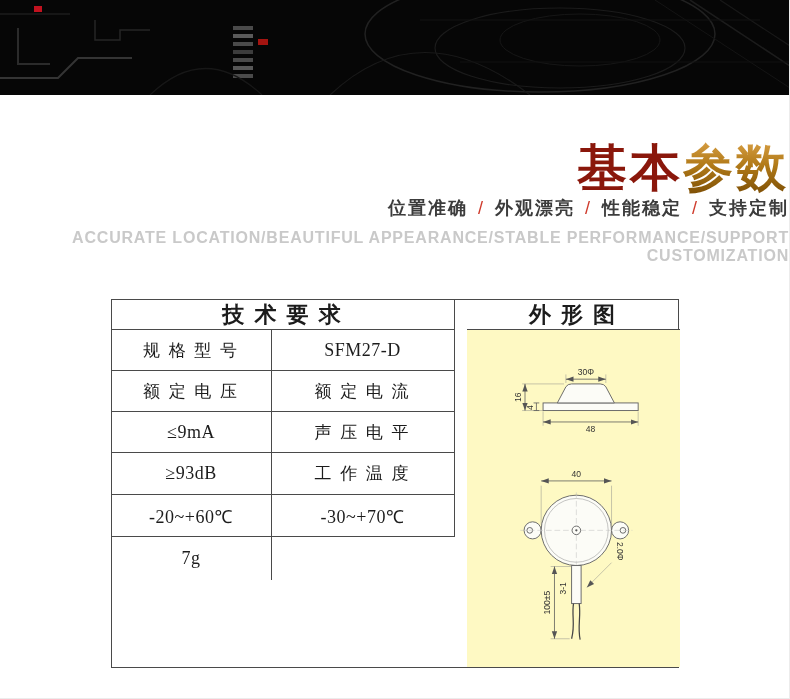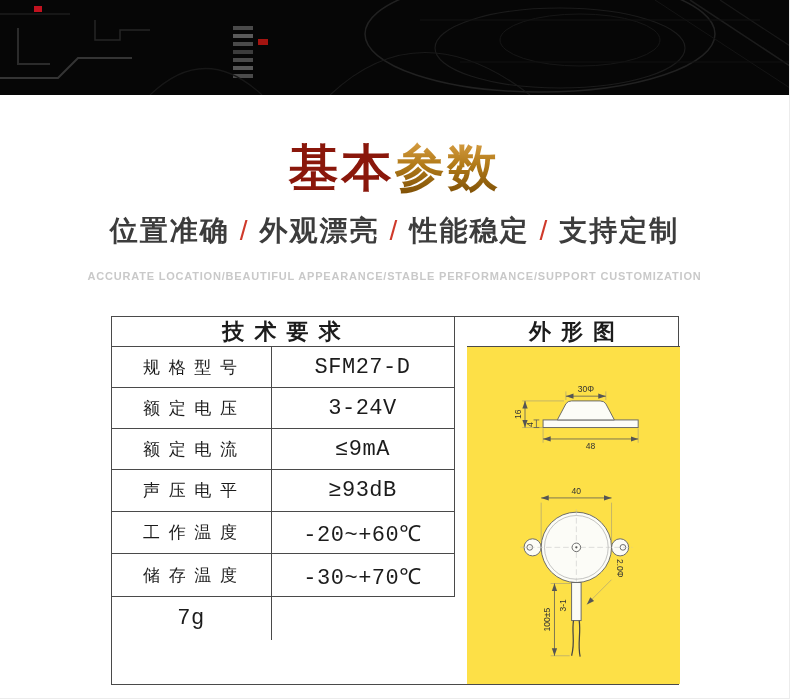--- a/index.html
+++ b/index.html
@@ -9,41 +9,41 @@
     font-family:"Liberation Sans","DejaVu Sans",sans-serif;
     border-right:1px solid #ececec; border-bottom:1px solid #ececec;
     overflow:hidden;
   }
 
   
   .banner { width:790px; height:95px; background:#060606; position:relative; overflow:hidden; }
   .banner svg { display:block; }
 
   
-  .hero { text-align:center; }
+  .hero { text-align:right; }
   .page-title {
     margin-top:46px;
     font-family:"Liberation Serif","DejaVu Serif",serif;
     font-size:50px; font-weight:bold; letter-spacing:3px; line-height:1.1;
   }
   .title-part-1 { color:#8a170b; }
   .title-part-2 { color:#a5720e; }
   @supports (-webkit-background-clip:text) {
     .title-part-2 {
       background:linear-gradient(180deg,#d89f45 0%, #b17a18 45%, #7c4e05 100%);
       -webkit-background-clip:text; background-clip:text;
       -webkit-text-fill-color:transparent;
     }
   }
   .subtitle {
-    margin-top:16px; font-size:28px; font-weight:700; color:#3c3c3c; letter-spacing:2px;
+    font-size:18px; font-weight:700; color:#3c3c3c; letter-spacing:2px;
   }
   .subtitle .slash { color:#cf3a2b; font-weight:400; padding:0 10px; }
   .tagline {
-    margin-top:20px; font-size:11px; color:#c9c9c9; letter-spacing:0.8px; font-weight:bold;
+    margin-top:9px; font-size:16px; color:#c9c9c9; letter-spacing:0.8px; font-weight:bold;
   }
 
   
   .spec-table {
     width:568px; margin:34px auto 0;
     display:grid;
     grid-template-columns:160px 183px 225px;
     grid-template-rows:30px 41px 41px 41px 42px 42px 43px 43px 44px;
     border:1px solid #4a4a4a;
     font-size:17px; color:#1c1c1c;
@@ -53,27 +53,27 @@
     border-right:1px solid #4a4a4a; border-bottom:1px solid #4a4a4a;
     text-align:center;
   }
   .cell.last-col { border-right:none;margin-left:12px; }
   .cell.last-row { border-bottom:none; }
   .header-cell { font-weight:bold; font-size:22px; letter-spacing:2px; }
   .h-left { grid-column:1 / span 2; }
   .h-right { grid-column:3; }
   .label-cell { letter-spacing:2px; }
   .value-cell {
-    font-family:Liberation Mono, monospace;
-    font-size:22px; letter-spacing:0.5px;
+    font-family:Liberation Serif, serif;
+    font-size:18px; letter-spacing:0.5px;
   }
   .drawing-cell {
     grid-column:3; grid-row:2 / span 8;
     display:flex; align-items:flex-start; justify-content:center;
-    border-right:none; border-bottom:none; background:#fde047;
+    border-right:none; border-bottom:none; background:#fef9c3;
   }
 
   
   .outline { fill:#fcfcf7; stroke:#666; stroke-width:1; }
   .thinline { fill:none; stroke:#999; stroke-width:0.6; }
   .dimline  { stroke:#555; stroke-width:0.8; fill:none; }
   .extline  { stroke:#888; stroke-width:0.5; fill:none; }
   .dimtext  { font-size:9px; fill:#333; font-family:"Liberation Sans",sans-serif; }
 </style>
 </head>
@@ -201,29 +201,27 @@
         <line class="extline" x1="152" y1="236" x2="126" y2="262" marker-end="url(#arrE)"></line>
         <text class="dimtext" x="158" y="224" text-anchor="middle" transform="rotate(90 158 224)">2.0Φ</text>
       </g>
     </svg>
   </div>
 
   <div class="cell label-cell">规 格 型 号</div>
   <div class="cell value-cell">SFM27-D</div>
 
   <div class="cell label-cell">额 定 电 压</div>
-  <div class="cell value-cell">3-24V</div>
 
   <div class="cell label-cell">额 定 电 流</div>
   <div class="cell value-cell">≤9mA</div>
 
   <div class="cell label-cell">声 压 电 平</div>
   <div class="cell value-cell">≥93dB</div>
 
 
   <div class="cell label-cell">工 作 温 度</div>
   <div class="cell value-cell">-20~+60℃</div>
 
-  <div class="cell label-cell">储 存 温 度</div>
   <div class="cell value-cell">-30~+70℃</div>
 
   <div class="cell value-cell last-row">7g</div>
 </section>
 
 </body></html>

